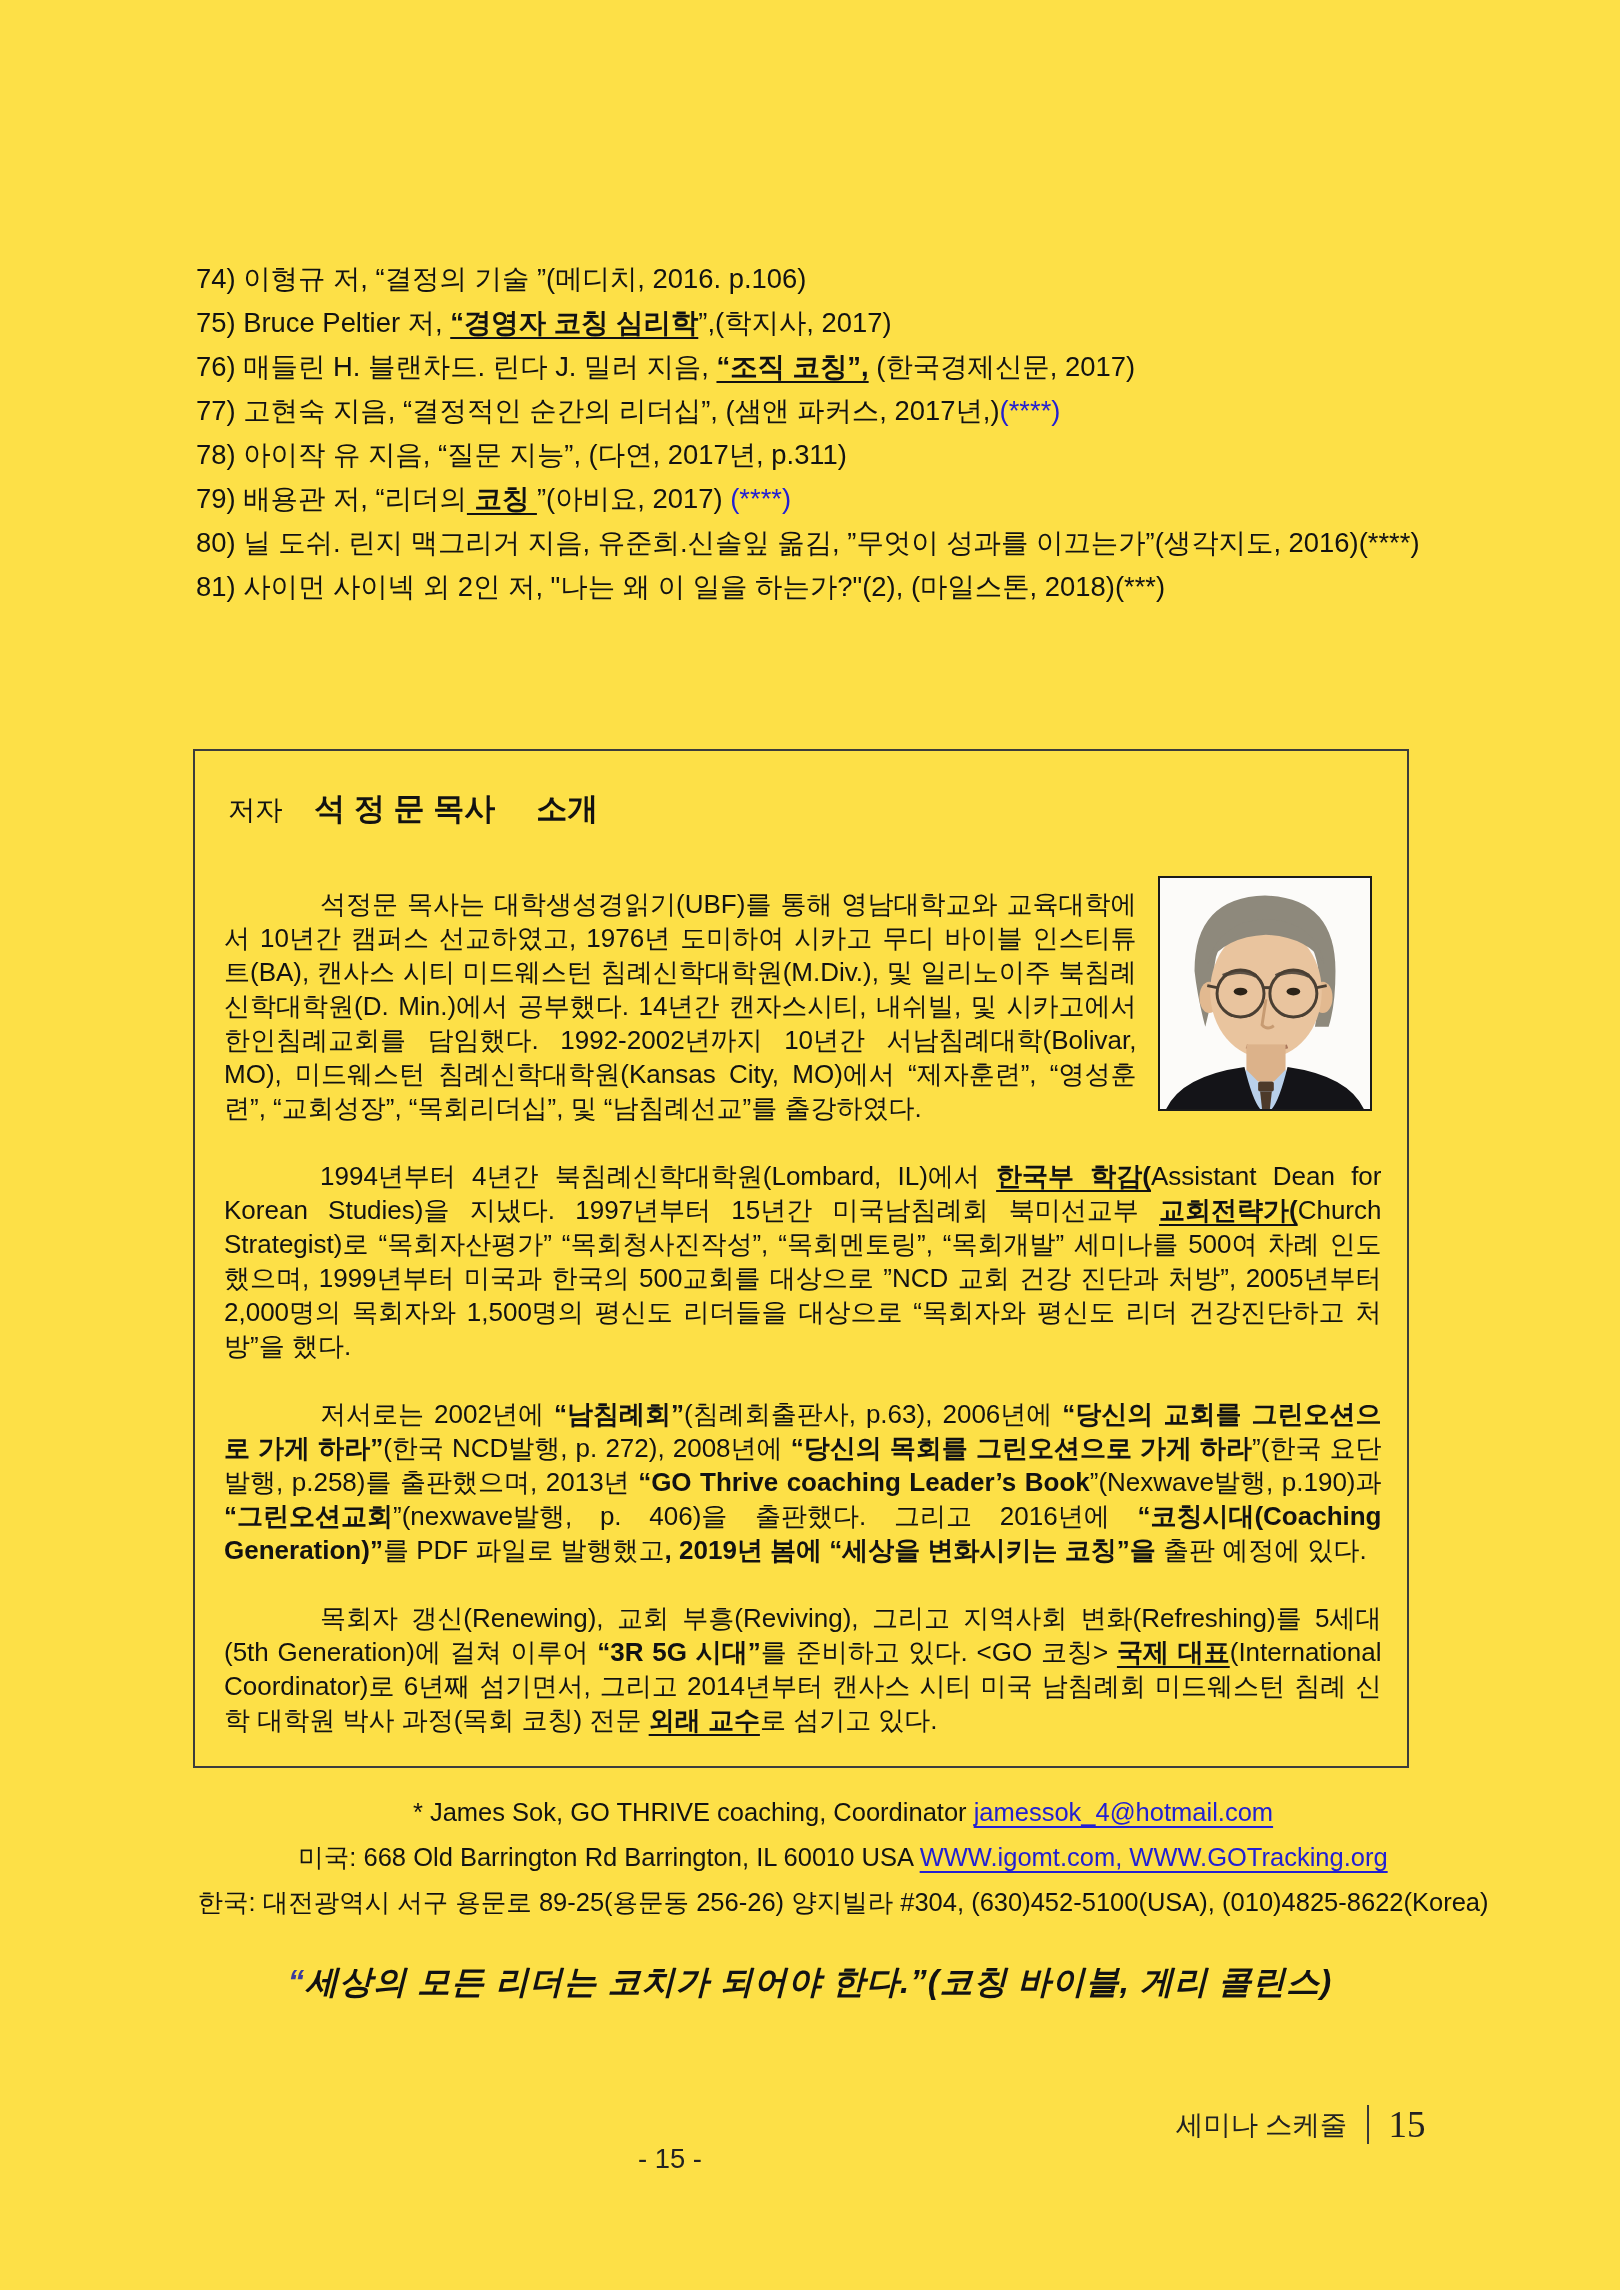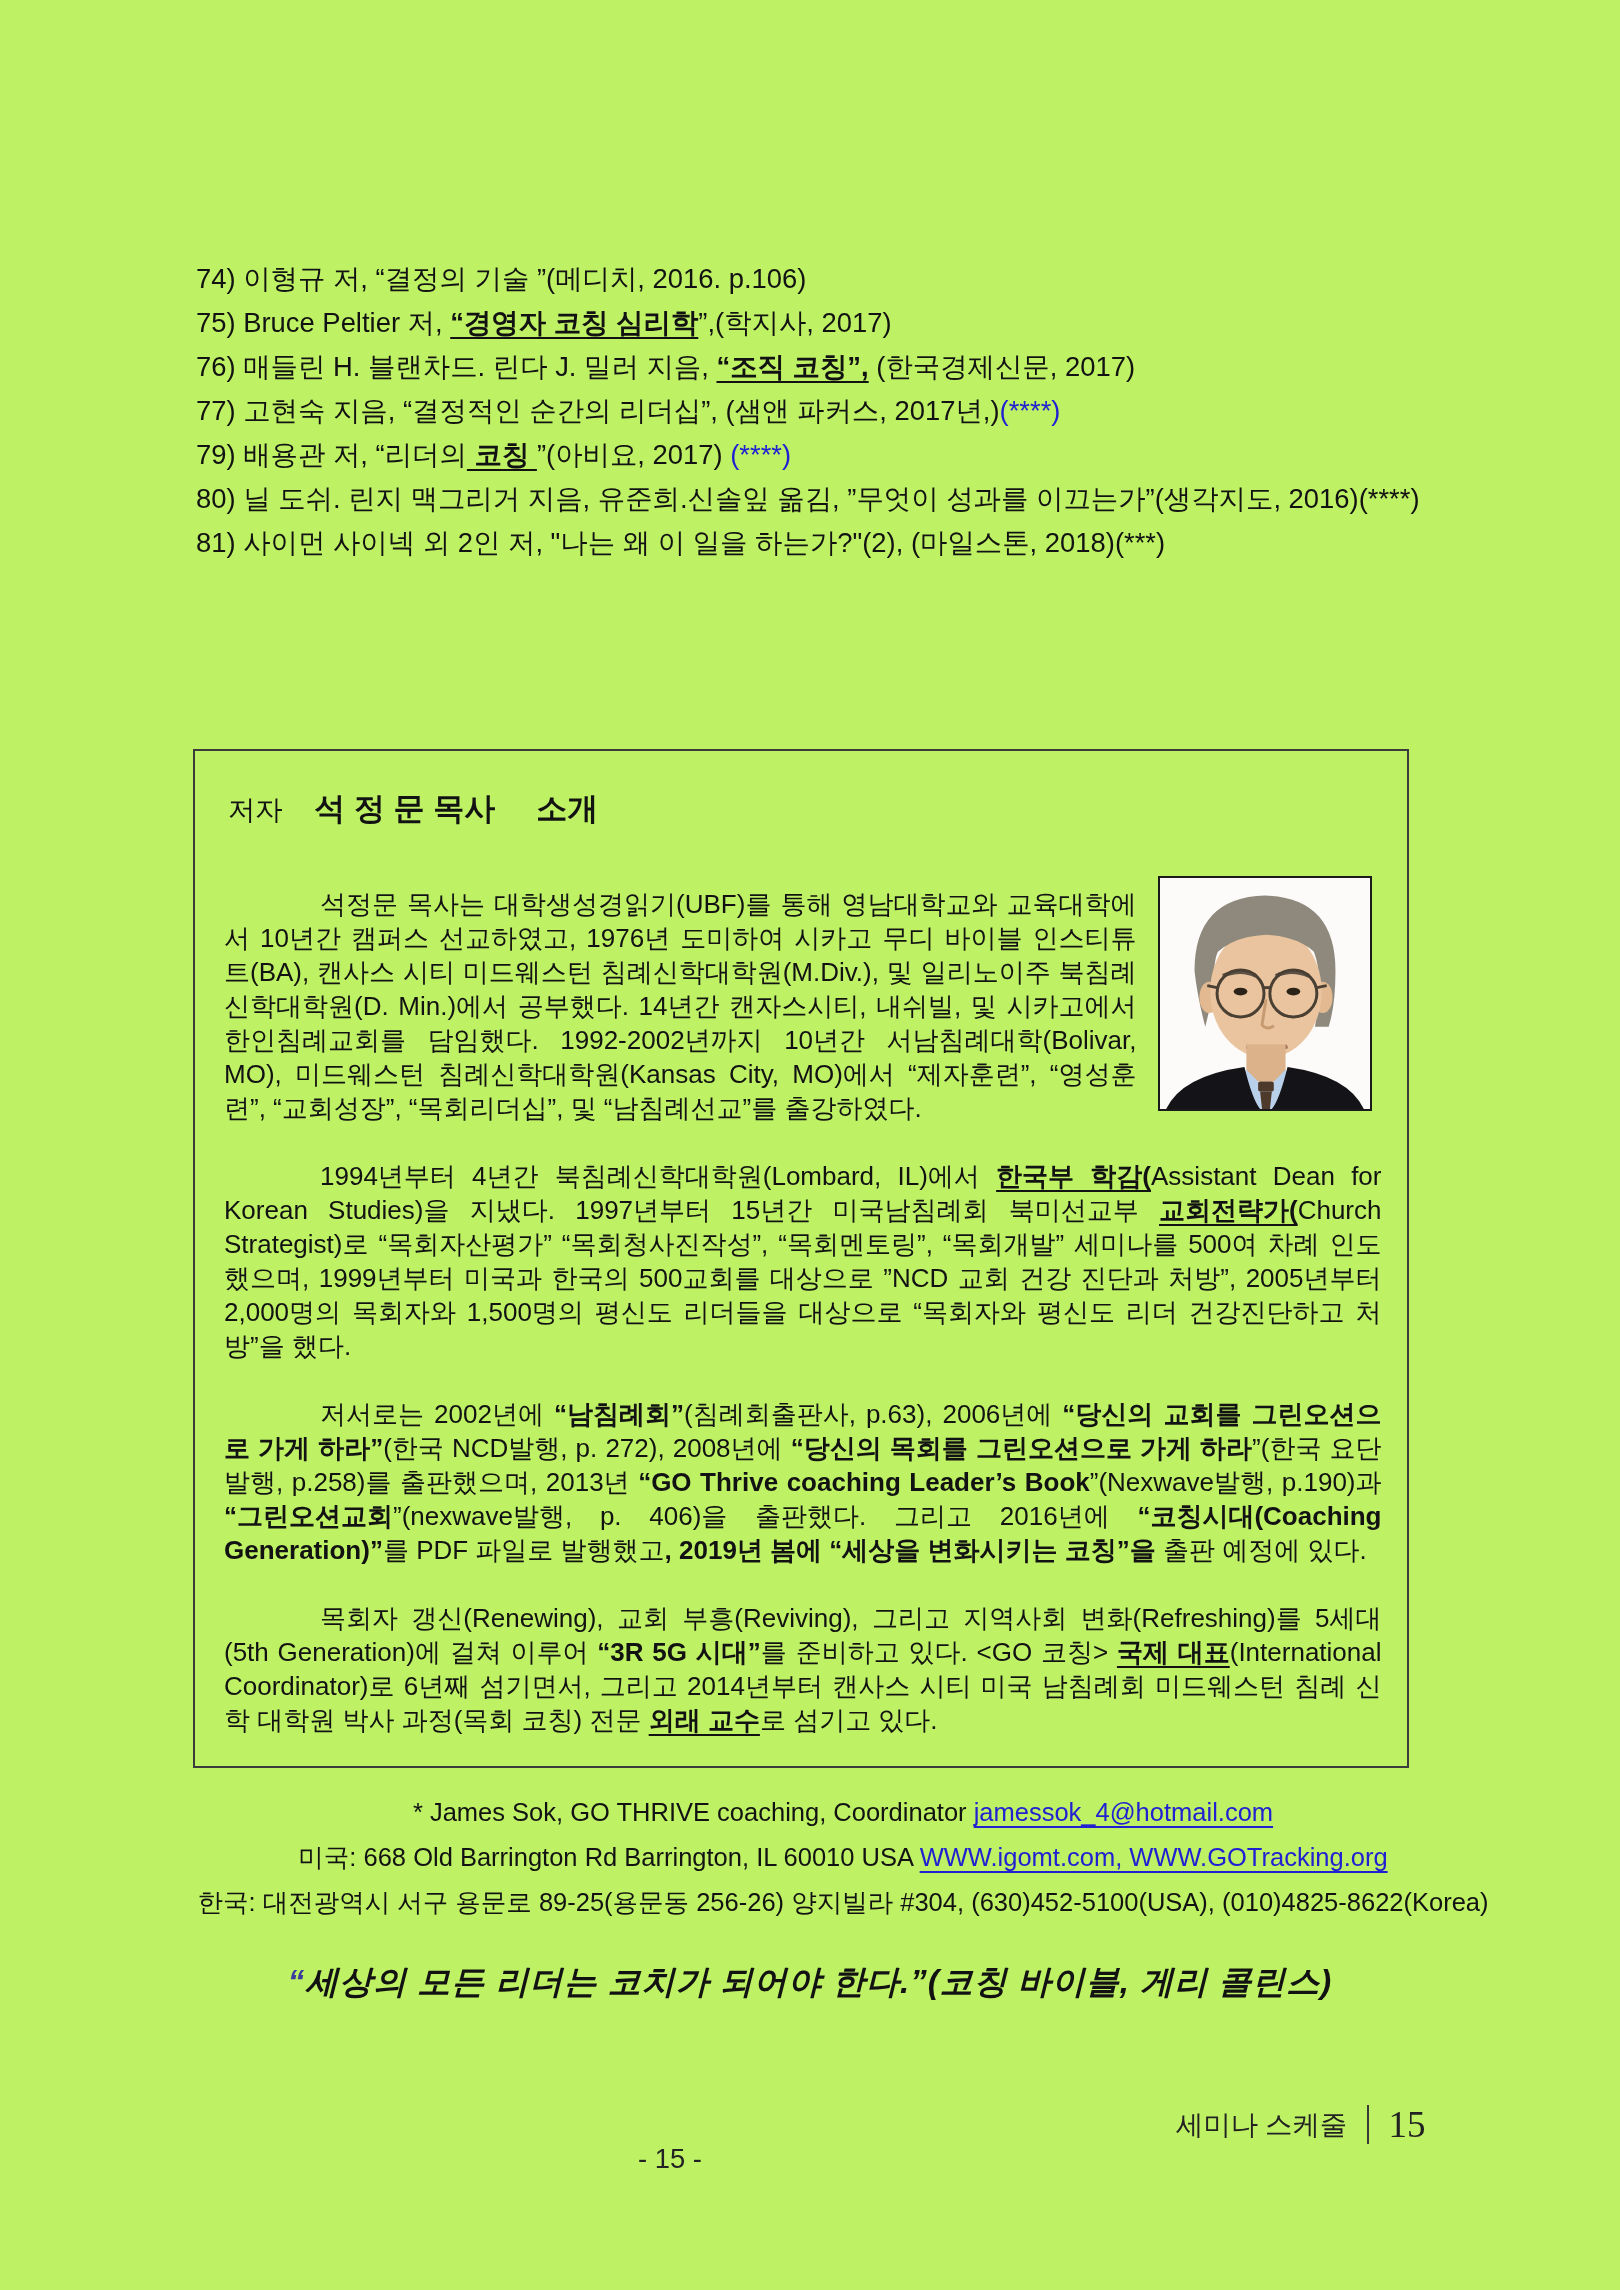--- a/index.html
+++ b/index.html
@@ -3,21 +3,21 @@
 <meta charset="utf-8">
 <style>
   :root{
     --link-blue:#2320d2;
     --accent-navy:#3b3b9e;
     --text-black:#121212;
     --border-gray:#3c3c3c;
   }
   html,body{margin:0;padding:0;background:#ffffff;}
   .page{
-    position:relative;width:1620px;height:2291px;background:#bef264;overflow:hidden;
+    position:relative;width:1620px;height:2291px;background:#fde047;overflow:hidden;
     font-family:"Liberation Sans","DejaVu Sans",sans-serif;color:var(--text-black);
   }
   
   .refs{
     position:absolute;left:196px;top:257px;width:1266px;
     font-size:27.4px;line-height:44px;
   }
   .refs > div{text-align:justify;}
   
   .intro-box{
@@ -69,20 +69,21 @@
 </head>
 <body>
 
 <div class="page">
 
   <div class="refs">
       <div><span>74) 이형규 저, “결정의 기술 ”(메디치, 2016. p.106)</span></div>
       <div><span>75) Bruce Peltier 저, </span><span class="st-b st-u">“경영자 코칭 심리학</span><span>”,(학지사, 2017)</span></div>
       <div><span>76) 매들린 H. 블랜차드. 린다 J. 밀러 지음, </span><span class="st-b st-u">“조직 코칭”,</span><span> (한국경제신문, 2017)</span></div>
       <div><span>77) 고현숙 지음, “결정적인 순간의 리더십”, (샘앤 파커스, 2017년,)</span><span class="st-blue">(****)</span></div>
+      <div><span>78) 아이작 유 지음, “질문 지능”, (다연, 2017년, p.311)</span></div>
       <div><span>79) 배용관 저, “리더의</span><span class="st-b st-u"> 코칭 </span><span>”(아비요, 2017) </span><span class="st-blue">(****)</span></div>
       <div><span>80) 닐 도쉬. 린지 맥그리거 지음, 유준희.신솔잎 옮김, ”무엇이 성과를 이끄는가”(생각지도, 2016)(****)</span></div>
       <div><span>81) 사이먼 사이넥 외 2인 저, "나는 왜 이 일을 하는가?"(2), (마일스톤, 2018)(***)</span></div>
     </div>
 
   <div class="intro-box">
     <div class="box-title"><span>저자 </span><span class="st-b">석 정 문 목사</span><span class="st-b">  소개</span></div>
 
     <div class="box-photo">
       <svg viewBox="0 0 214 236" width="210" height="231" xmlns="http://www.w3.org/2000/svg">

